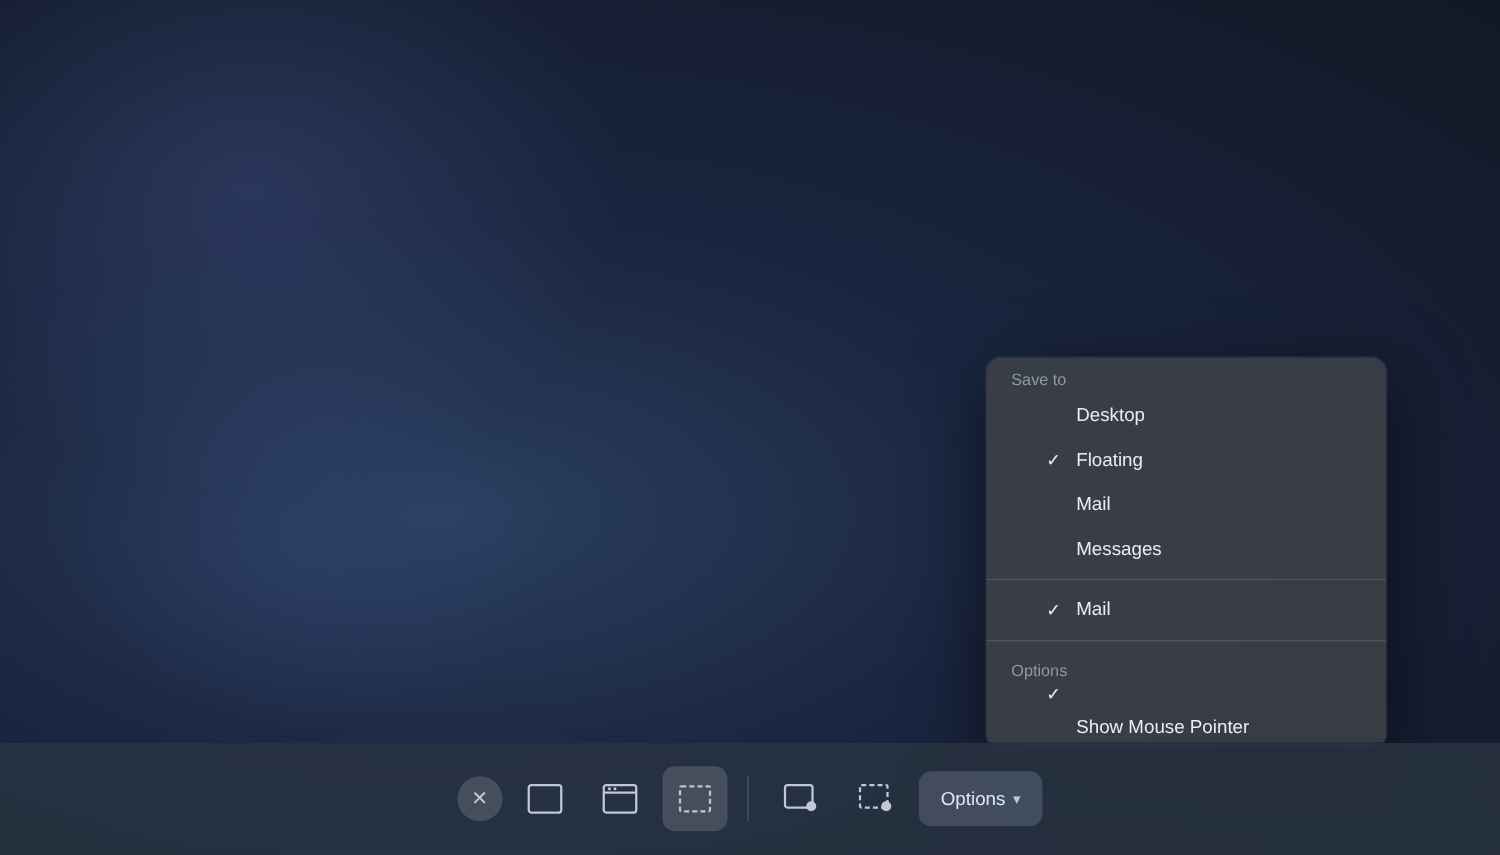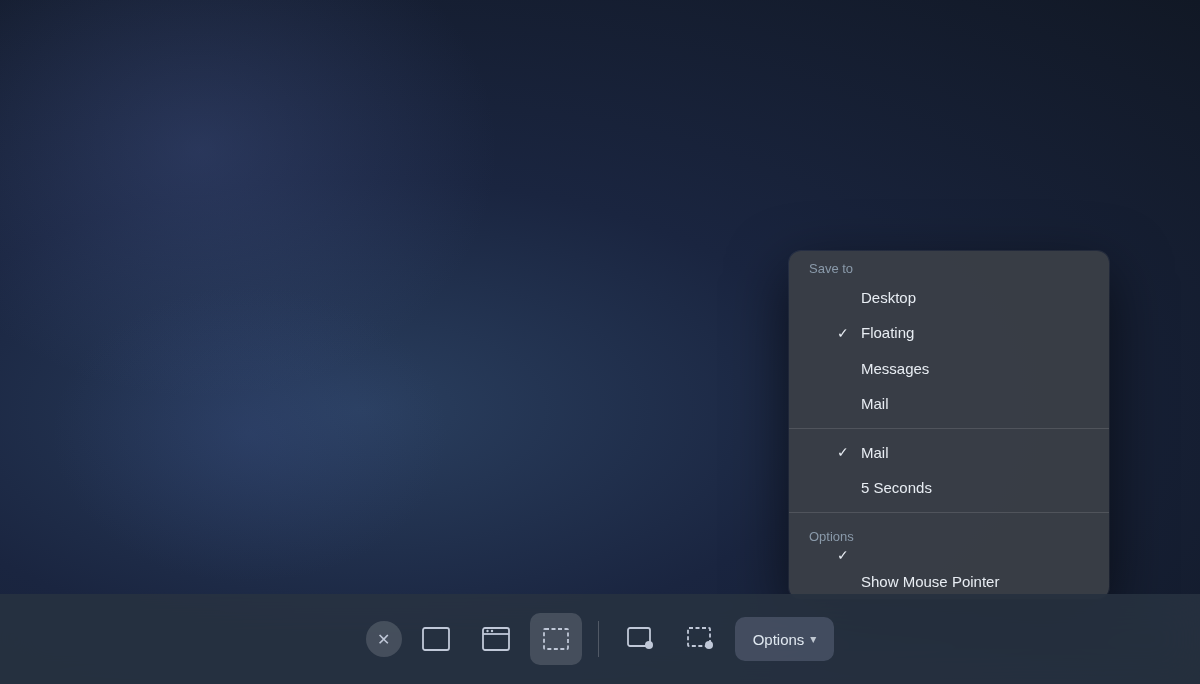--- a/index.html
+++ b/index.html
@@ -188,35 +188,32 @@
   <div class="menu-section-label">Save to</div>
 
   <div class="menu-item">
     <span>Desktop</span>
   </div>
   <div class="menu-item">
     <span class="checkmark">✓</span>
     <span>Floating</span>
   </div>
   <div class="menu-item">
+    <span>Mail</span>
+  </div>
+  <div class="menu-item">
     <span>Messages</span>
-  </div>
-  <div class="menu-item">
-    <span>Mail</span>
   </div>
 
   <div class="menu-separator"></div>
 
 
   <div class="menu-item">
     <span class="checkmark">✓</span>
     <span>Mail</span>
-  </div>
-  <div class="menu-item">
-    <span>5 Seconds</span>
   </div>
 
   <div class="menu-separator"></div>
 
   <div class="menu-section-label">Options</div>
 
   <div class="menu-item">
     <span class="checkmark">✓</span>
   </div>
   <div class="menu-item menu-section-last-item">

